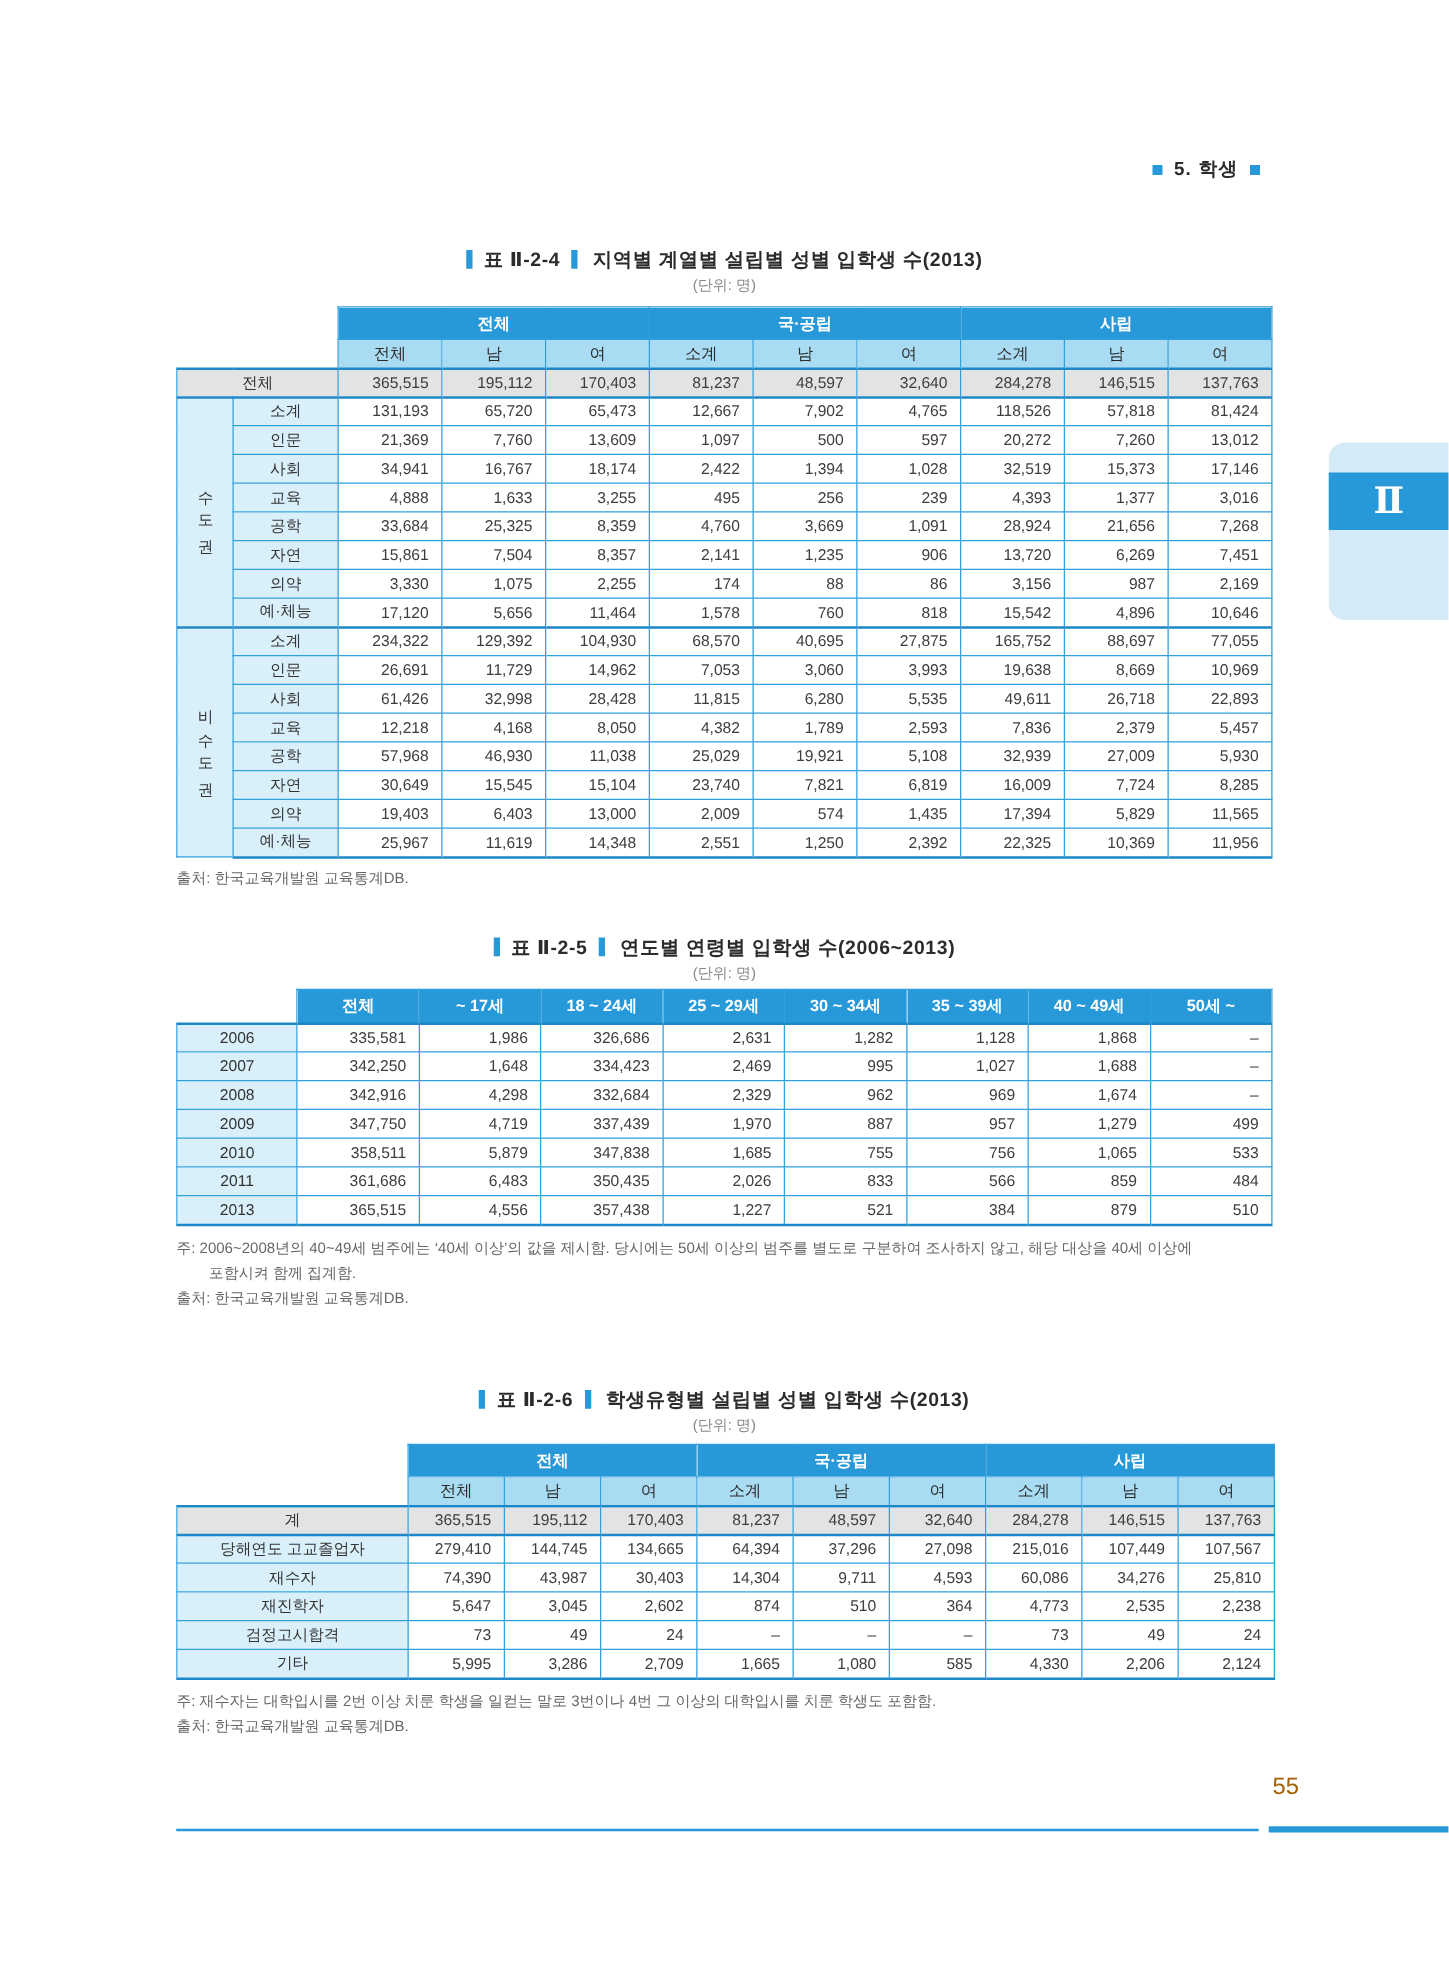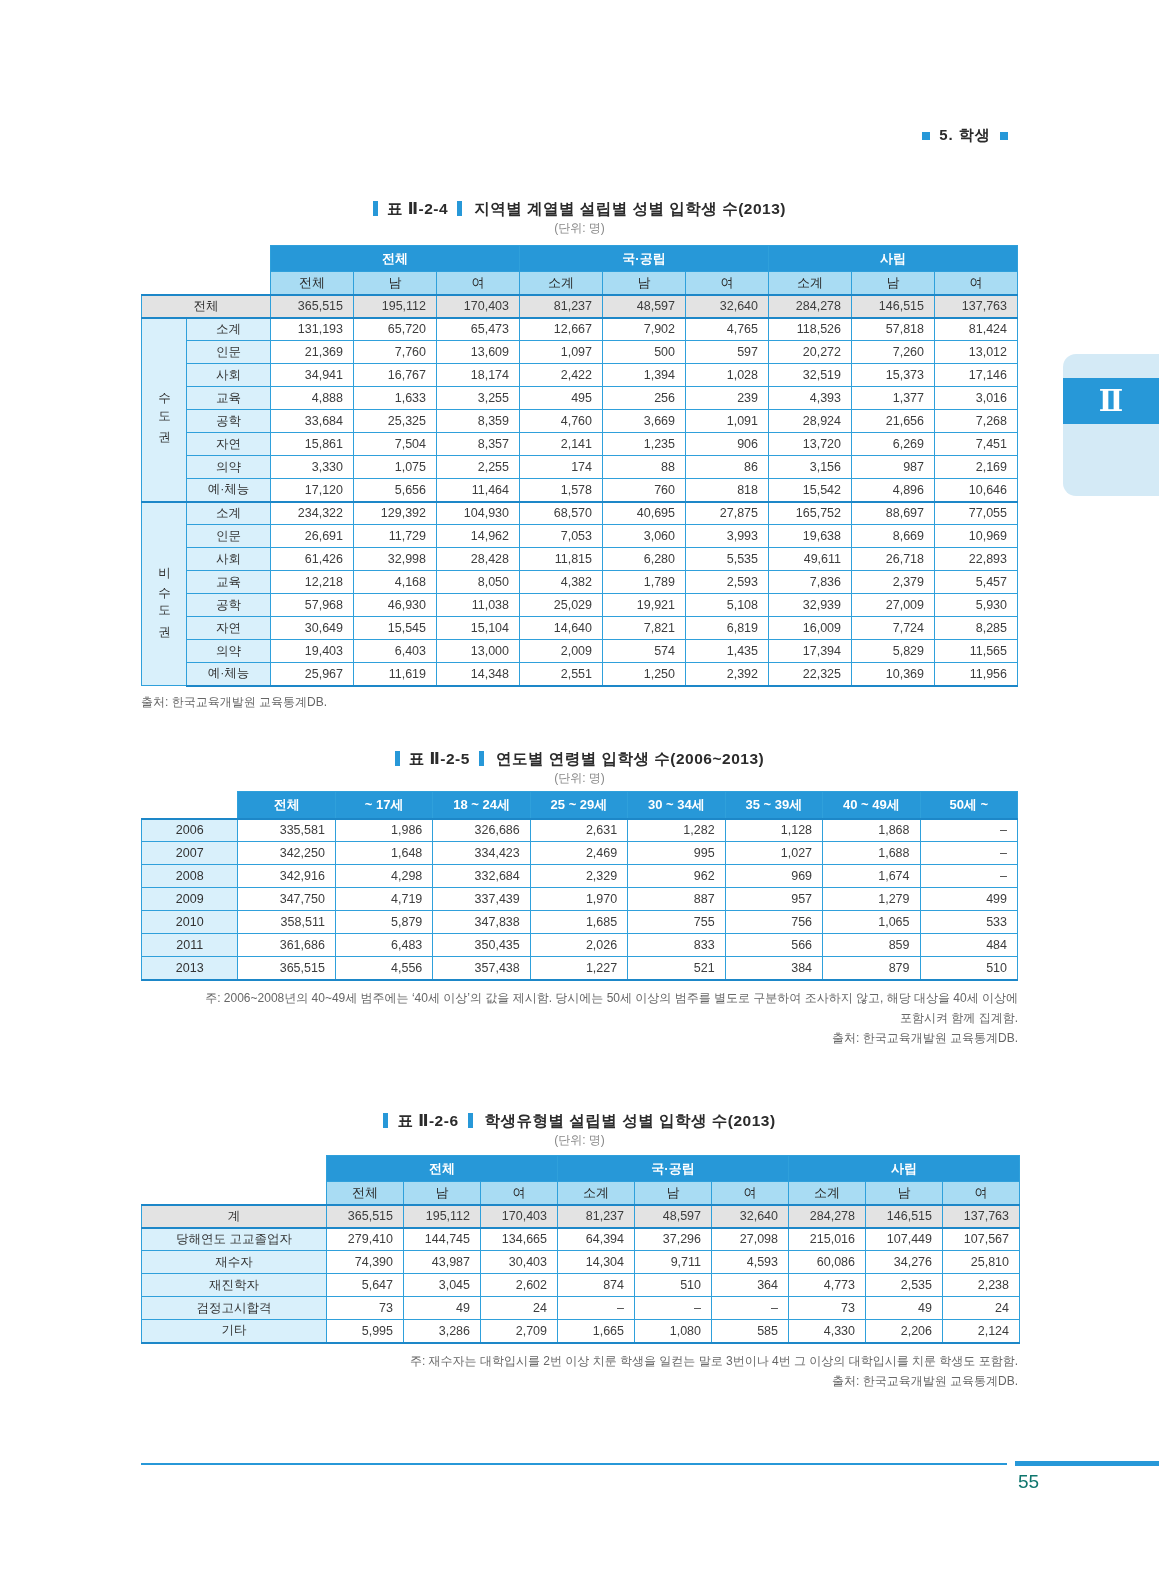--- a/index.html
+++ b/index.html
@@ -31,42 +31,42 @@
     width:877px; text-align:center; font-size:15.5px; font-weight:bold; color:#2b2b2b;
     height:20px; line-height:20px; letter-spacing:0.5px;
   }
   .bar { display:inline-block; width:5px; height:15px; background:#2798d8; vertical-align:-2px; }
   .bar.b1 { margin-right:9px; }
   .bar.b2 { margin-left:9px; margin-right:12px; }
   .unit { width:877px; text-align:center; font-size:12px; color:#888; margin-top:2px; height:15px; line-height:15px; }
   .u1 { margin-bottom:9px; } .u2 { margin-bottom:5px; } .u3 { margin-bottom:7px; }
   .src, .note-line { font-size:12px; color:#666; line-height:20px; }
   .src { margin-top:5px; }
-  .note-block { margin-top:7px;text-align:right; }
+  .note-block { margin-top:7px; }
   .note-indent { padding-left:26px; }
   
   table.tbl { border-collapse:collapse; table-layout:fixed; width:877px; font-size:12.5px; }
   .tbl th, .tbl td { border:1px solid #2fa0db; height:23px; font-weight:normal; overflow:hidden; white-space:nowrap; }
   .tbl th.gh { background:#2798d8; color:#fff; text-align:center; font-weight:bold; height:26px; font-size:13px; }
   .tbl th.sh { background:#a9dcf3; color:#2b2b2b; text-align:center; font-size:13px; }
   .tbl tr.hh th { height:27px; }
   .tbl th.blank { border:none; background:#fff; }
   .tbl th.rlabel { background:#d9f0fb; color:#333; text-align:center; }
   .tbl th.vlabel {
     background:#d9f0fb; color:#333; text-align:center; vertical-align:middle;
     writing-mode:vertical-rl; text-orientation:upright; letter-spacing:7px; padding-top:6px;
   }
   .tbl td { text-align:right; padding-right:10px; color:#3d3d3d; background:#fff; }
   .tbl tr.total > th, .tbl tr.total > td { background:#e3e3e3; }
   .tbl tr.tt > th, .tbl tr.tt > td { border-top:2.5px solid #1d87c8; }
   .tbl tr.tb > th, .tbl tr.tb > td { border-bottom:2.5px solid #1d87c8; }
   
   .foot-line { position:absolute; left:141px; top:1463px; width:866px; height:2px; background:#2798d8; }
   .foot-bar { position:absolute; left:1015px; top:1461px; width:144px; height:5px; background:#2798d8; }
-  .page-num { position:absolute; left:1018px; top:1471px; font-size:19px; color:#0f766e; }
+  .page-num { position:absolute; left:1018px; top:1419px; font-size:19px; color:#a16207; }
 </style>
 </head>
 <body>
 
 <div class="page">
 
   <div class="running-head">
     <span class="sq"></span>
     <span>5. 학생</span>
     <span class="sq"></span>
@@ -277,21 +277,21 @@
             <td>5,108</td>
             <td>32,939</td>
             <td>27,009</td>
             <td>5,930</td>
           </tr>
         <tr>
             <th class="rlabel">자연</th>
             <td>30,649</td>
             <td>15,545</td>
             <td>15,104</td>
-            <td>14,640</td>
+            <td>23,740</td>
             <td>7,821</td>
             <td>6,819</td>
             <td>16,009</td>
             <td>7,724</td>
             <td>8,285</td>
           </tr>
         <tr>
             <th class="rlabel">의약</th>
             <td>19,403</td>
             <td>6,403</td>

